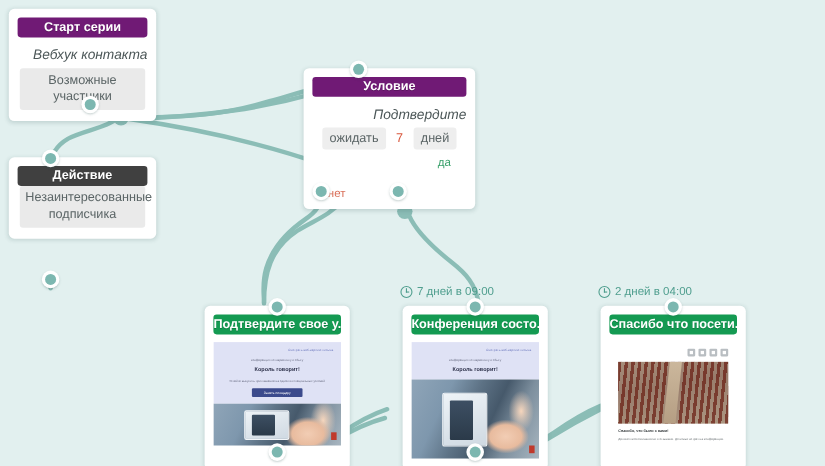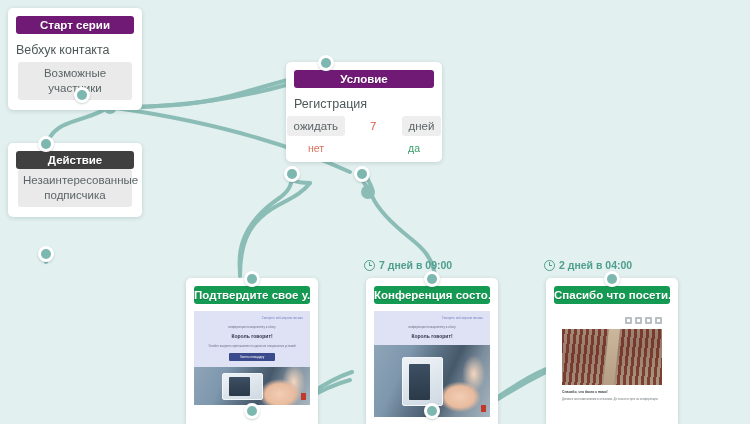--- a/index.html
+++ b/index.html
@@ -35,25 +35,26 @@
     height: 18px;
     white-space: nowrap;
     overflow: hidden;
     text-shadow: 0 1px 0 rgba(0,0,0,.18);
   }
   .head-red    { background: #701a75; }
   .head-purple { background: #404040; }
   .head-green  { background: #149a52; }
 
   .card-title {
-    text-align: left;
+    text-align: right;
     font-size: 12.5px;
     color: #4c5758;
     padding: 9px 8px 4px 8px;
     line-height: 15px;
+    font-style: italic;
   }
   .chip {
     display: block;
     margin: 0 10px 10px 10px;
     background: #eaeaea;
     border-radius: 3px;
     color: #5b6566;
     font-size: 11.5px;
     line-height: 15px;
     text-align: center;
@@ -76,21 +77,21 @@
     width: 10px; height: 10px;
     border-radius: 50%;
     background: #7cb7b0;
   }
 
   
   .cond-row {
     display: flex;
     justify-content: center;
     align-items: center;
-    gap: 20px;
+    gap: 4px;
     padding: 0 8px;
   }
   .cond-pill {
     background: #eeeeee;
     border-radius: 3px;
     font-size: 11.5px;
     color: #5b6566;
     padding: 3px 7px;
     line-height: 14px;
   }
@@ -99,21 +100,21 @@
     color: #d9593f;
     padding: 3px 5px;
     line-height: 14px;
   }
   .cond-answers {
     display: flex;
     justify-content: space-between;
     padding: 6px 22px 8px 22px;
     font-size: 10.5px;
   }
-  .ans-no  { color: #d9705a; }
+  .ans-no  { color: #d9705a; margin-top: 28px; }
   .ans-yes { color: #38a06a; }
 
   
   .mailcard { width: 132px; }
   .mail-body {
     margin: 7px 8px 10px 8px;
     height: 106px;
     overflow: hidden;
     background: #ffffff;
     position: relative;
@@ -242,21 +243,20 @@
   
   .sched {
     position: absolute;
     display: flex;
     align-items: center;
     gap: 4px;
     font-size: 10.5px;
     color: #4f9e8e;
     z-index: 7;
     white-space: nowrap;
-    font-weight: bold;
   }
   .clock {
     width: 11px; height: 11px;
     border: 1.3px solid #4f9e8e;
     border-radius: 50%;
     position: relative;
     flex: 0 0 auto;
   }
   .clock::before {
     content: ""; position: absolute;
@@ -360,23 +360,23 @@
   </div>
   <div class="node" style="left:74px; top:87px;"></div>
 
   <div class="card" id="card-action" style="left:8px; top:143px; width:134px;">
     <div class="card-head head-purple">Действие</div>
     <div class="chip">Незаинтересованные подписчика</div>
   </div>
   <div class="node" style="left:38px; top:136px;"></div>
   <div class="node" style="left:38px; top:246px;"></div>
 
-  <div class="card" id="card-condition" style="left:286px; top:62px; width:156px;">
+  <div class="card" id="card-condition" style="left:276px; top:62px; width:156px;">
     <div class="card-head head-red">Условие</div>
-    <div class="card-title">Регистрация</div>
+    <div class="card-title">Подтвердите</div>
     <div class="cond-row">
       <span class="cond-pill">ожидать</span>
       <span class="cond-num">7</span>
       <span class="cond-pill">дней</span>
     </div>
     <div class="cond-answers">
       <span class="ans-no">нет</span>
       <span class="ans-yes">да</span>
     </div>
   </div>

